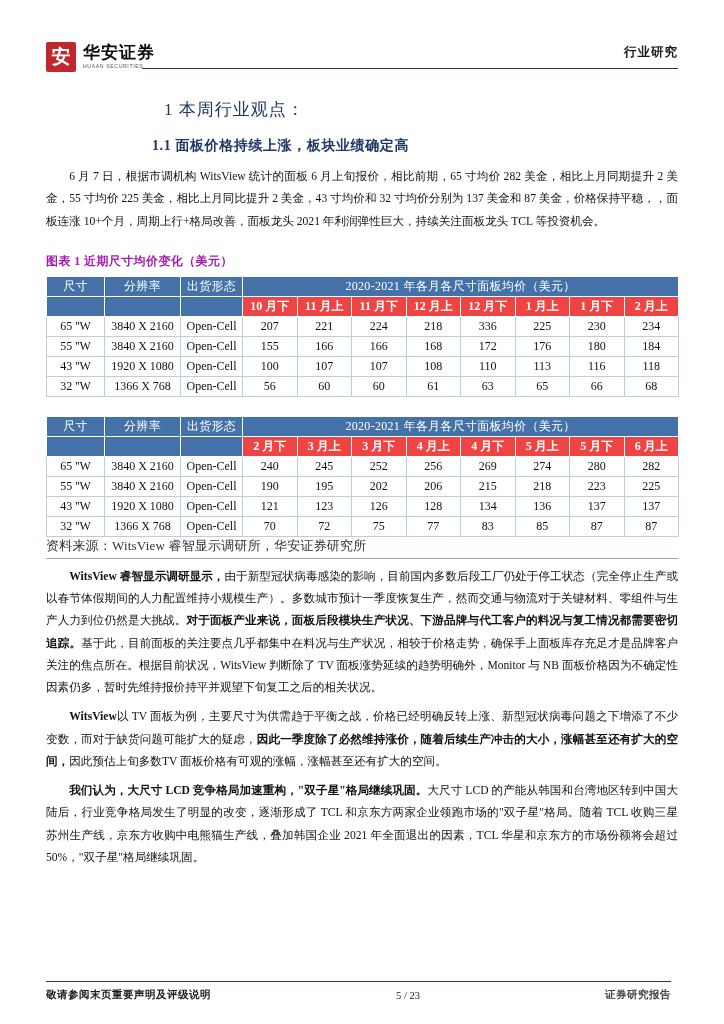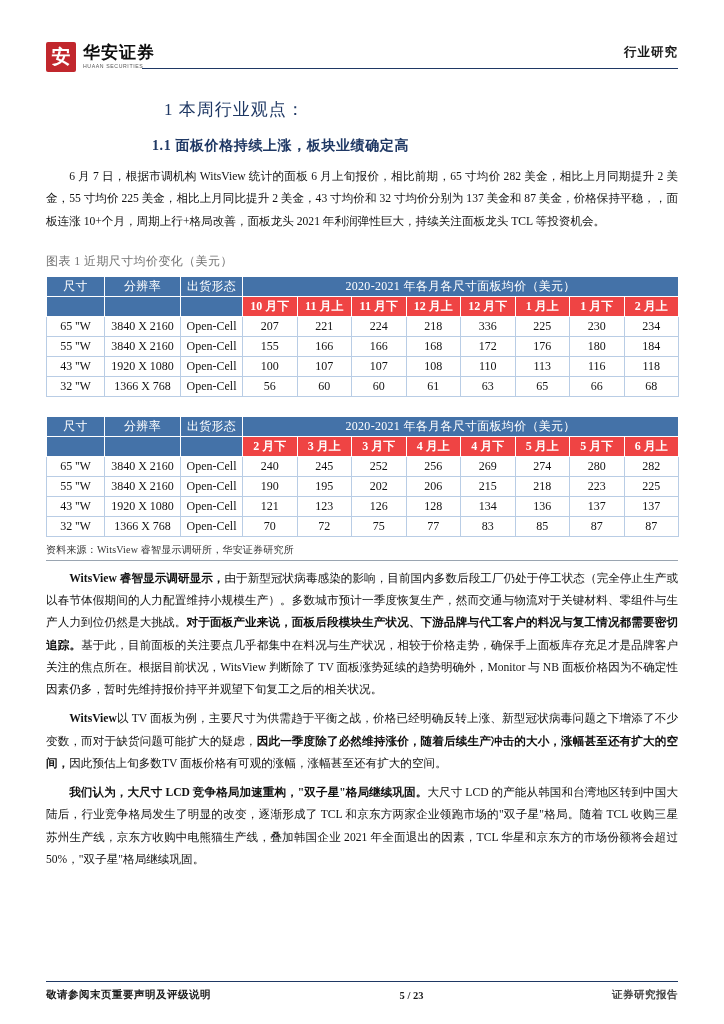--- a/index.html
+++ b/index.html
@@ -108,22 +108,22 @@
     text-indent: 2em;
     color: #111;
   }
   .para.tight { margin-top: 7px; }
   .b { font-weight: bold; }
 
   
   .exhibit-title {
     margin-top: 20px;
     font-size: 12px;
-    font-weight: normal;
-    color: #737373;
+    font-weight: bold;
+    color: #a21caf;
     letter-spacing: 0.4px;
   }
 
   
   table.pricetable {
     margin-top: 6px;
     width: 632px;
     border-collapse: collapse;
     font-size: 12px;
     font-family: "Liberation Serif", serif;
@@ -155,51 +155,50 @@
   .cell-left {
     text-align: center;
   }
   .spacer-row td {
     height: 5px;
     border: none !important;
     background: #ffffff;
   }
 
   .source {
-    margin-top: 6px;
-    font-size: 10px;
+    font-size: 13px;
     color: #333;
     letter-spacing: 0.2px;
   }
   .hr-thin {
     margin-top: 3px;
     border-top: 0.8px solid #9aa5b1;
     width: 632px;
   }
 
   
   .footer {
     position: absolute;
     left: 46px;
-    right: 46px;
+    right: 53px;
     bottom: 22px;
   }
   .footer-rule {
     border-top: 1.2px solid #1f3864;
     margin-bottom: 6px;
   }
   .footer-row {
     display: flex;
     justify-content: space-between;
     align-items: center;
     font-size: 10.5px;
     color: #1a1a1a;
   }
   .footer-left { font-weight: bold; letter-spacing: 0.5px; }
-  .footer-center { font-weight: bold; font-family: "Liberation Serif", serif; }
+  .footer-center { font-weight: normal; font-family: "Liberation Serif", serif; }
   .footer-right { font-weight: bold; color: #444; letter-spacing: 0.5px; }
 </style>
 </head>
 <body>
 
 <div class="page">
 
   <div class="header">
     <div class="logo-wrap">
       <div class="logo-mark">安</div>

